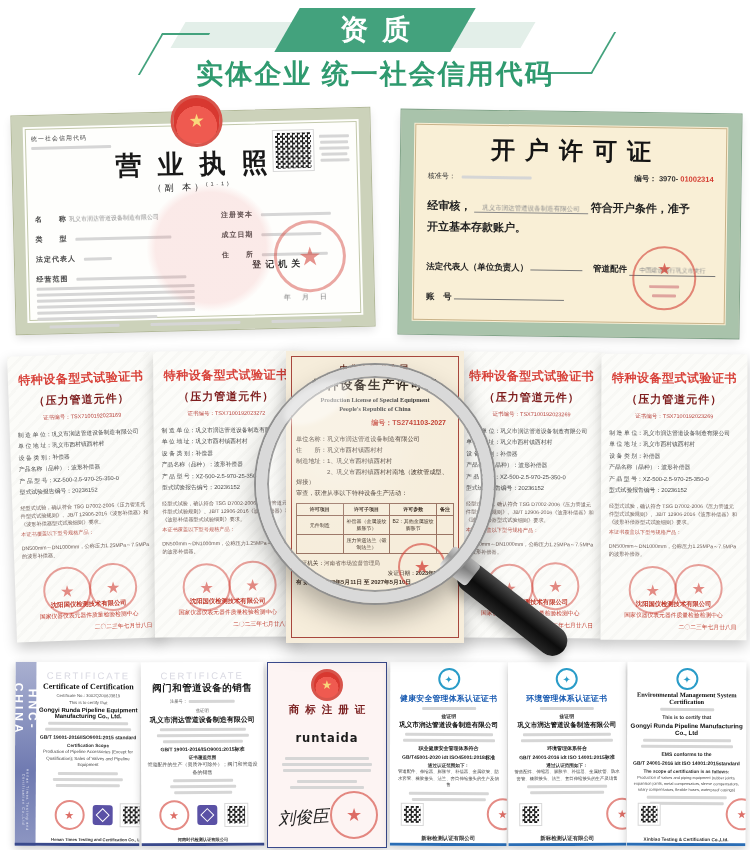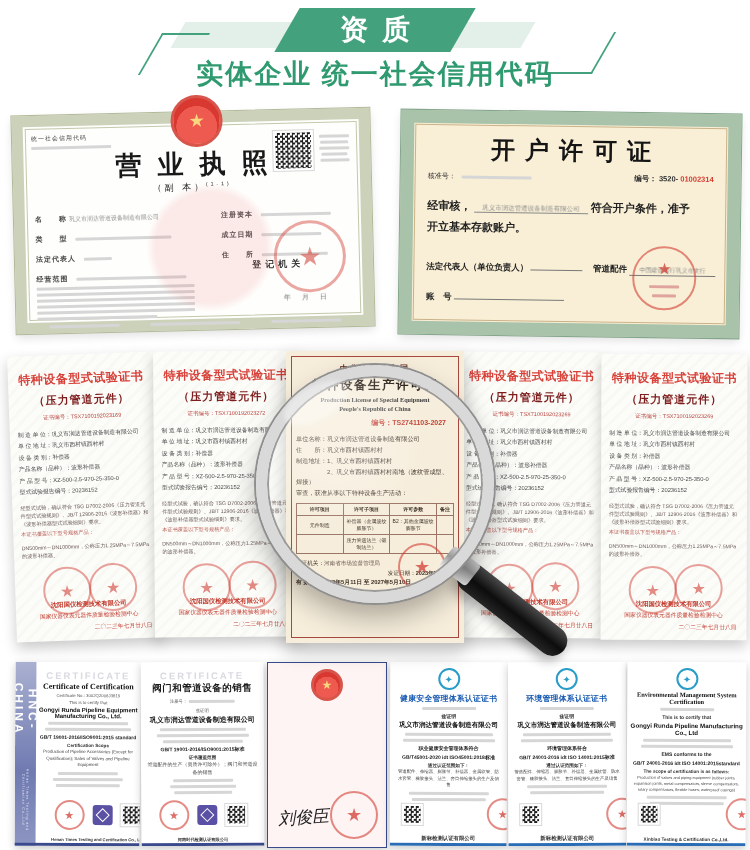--- a/index.html
+++ b/index.html
@@ -101,21 +101,21 @@
   .lens::after{content:"";position:absolute;left:14px;top:10px;width:70px;height:34px;border-radius:50%;
                background:rgba(255,255,255,.4);transform:rotate(-28deg);filter:blur(2px);}
   .ferrule{position:absolute;left:447px;top:549px;width:26px;height:34px;background:linear-gradient(90deg,#eee,#9a9a9a 55%,#cfcfcf);
            transform:rotate(-52deg);border-radius:4px;z-index:5;}
   .handle{position:absolute;left:458px;top:560px;width:132px;height:30px;border-radius:15px;
           background:linear-gradient(#4a4a4a,#0d0d0d 55%,#262626);transform:rotate(38deg);transform-origin:10px 15px;z-index:4;
           box-shadow:0 6px 12px rgba(0,0,0,.3);}
   
   .bcert{position:absolute;top:662px;height:184px;background:#fff;box-shadow:0 3px 9px rgba(0,0,0,.2);
          box-sizing:border-box;text-align:center;overflow:hidden;}
-  .bc-wm{color:#d9d9e2;font-size:9.5px;font-weight:bold;letter-spacing:2px;margin-top:8px;}
+  .bc-wm{color:#d9d9e2;font-size:9.5px;font-weight:normal;letter-spacing:2px;margin-top:8px;}
   .bc-title-en{font-family:"Liberation Serif","DejaVu Serif",serif;font-size:8px;font-weight:bold;color:#111;margin-top:1px;}
   .bc-title-cn{font-size:9.5px;font-weight:bold;color:#1a1a1a;margin-top:1px;letter-spacing:.5px;}
   .bc-small{font-size:4.3px;color:#555;margin-top:2px;}
   .bc-company{font-size:6px;font-weight:bold;color:#111;margin-top:2px;}
   .bc-std{font-size:5px;font-weight:bold;color:#222;margin-top:3px;}
   .bc-scopelab{font-size:4.6px;font-weight:bold;color:#333;margin-top:3px;}
   .bc-scope{font-size:4.4px;color:#444;line-height:1.5;padding:0 6px;margin-top:1px;}
   .bc-logos{position:absolute;bottom:16px;left:0;width:100%;display:flex;align-items:center;justify-content:center;gap:8px;}
   .bc-foot{position:absolute;bottom:4px;left:0;width:100%;font-size:4.2px;color:#333;font-weight:bold;}
   .bc-strip{position:absolute;bottom:0;left:0;width:100%;height:3px;background:#3a4a8c;}
@@ -211,21 +211,21 @@
   </div>
 
   <div class="permit">
     <div class="per-title">开户许可证</div>
     <div class="per-row1">
       <span>核准号：</span>
       <span class="b l" style="width:70px;display:inline-block;vertical-align:middle;margin-left:4px"></span>
     </div>
     <div class="per-no-r">
       <span>编号：</span>
-      <span>3520-</span>
+      <span>3970-</span>
       <em>01002314</em>
     </div>
     <div class="per-body">
       <span>经审核，</span>
       <span class="per-company">巩义市润达管道设备制造有限公司</span>
       <span>符合开户条件，准予</span><br>
       <span>开立基本存款账户。</span>
     </div>
     <div class="per-line3">
       <span>法定代表人（单位负责人）</span>
@@ -462,20 +462,31 @@
       <div class="qr" style="width:18px;height:18px;"></div>
     </div>
     <div class="bc-foot">河南时代检测认证有限公司</div>
     <div class="bc-strip"></div>
   </div>
 
   <div class="bcert" style="left:267px;width:120px;height:186px;background:#fdf4f3;border:1px solid #3a4a8c;">
     <div class="emblem tm-emblem">
         <span>★</span>
       </div>
+    <div style="margin-top:40px;">
+      <div class="tm-title">商标注册证</div>
+      <div class="tm-logo">runtaida</div>
+      <div style="margin-top:12px;">
+        <span class="b l" style="width:84px"></span>
+          <span class="b l" style="width:90px"></span>
+        <span class="b l" style="width:88px"></span>
+        <span class="b l" style="width:60px;margin-top:8px"></span>
+          <span class="b l" style="width:74px"></span>
+      </div>
+    </div>
     <div class="tm-sig">刘俊臣</div>
     <div class="seal tm-seal">
         <span>★</span>
       </div>
   </div>
 
   <div class="bcert" style="left:390px;width:117px;transform:rotate(.2deg);">
     <div class="bluelogo" style="width:22px;height:22px;margin:6px auto 0;font-size:10px;">
         <span>✦</span>
       </div>

